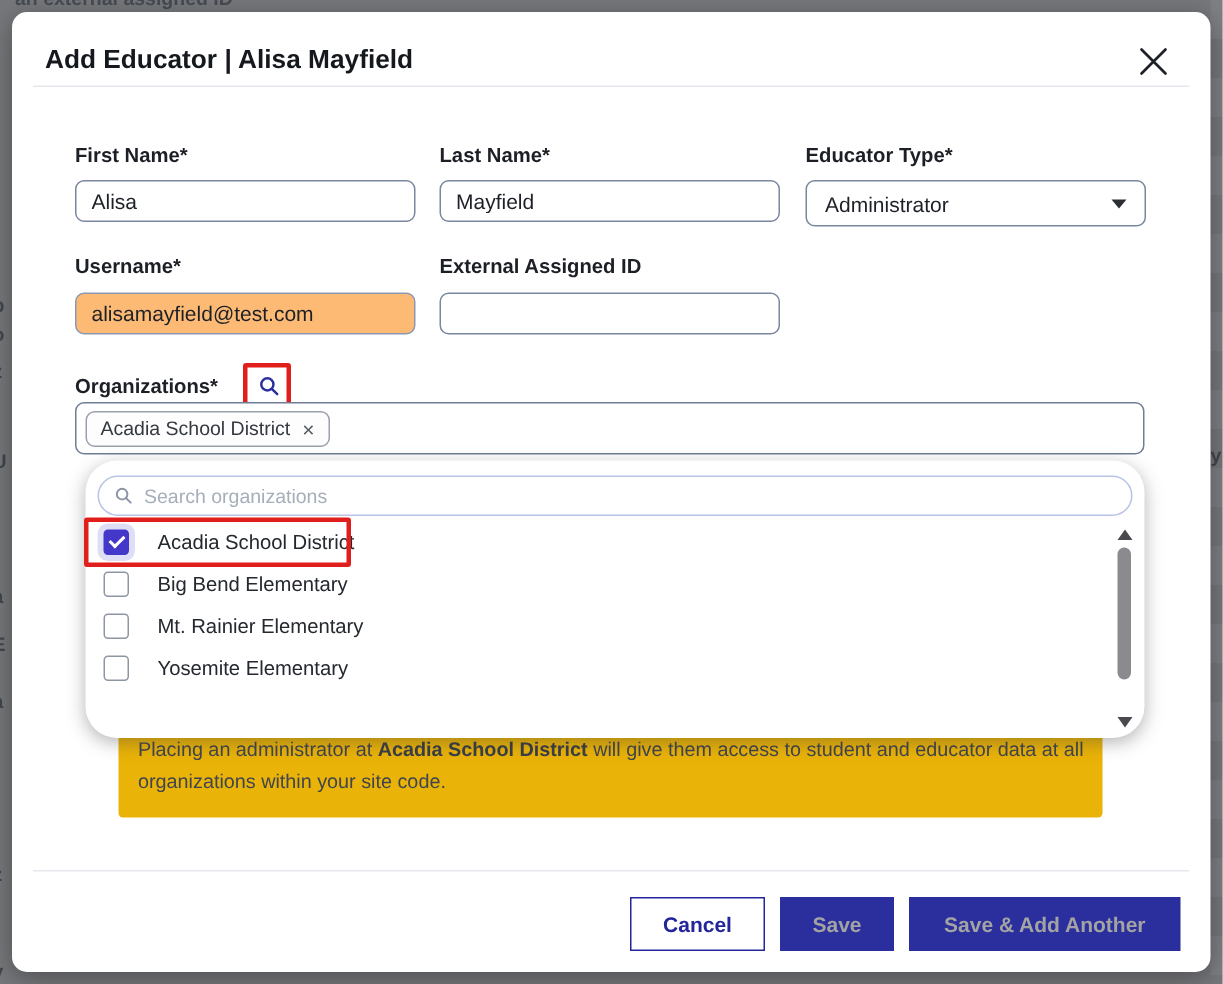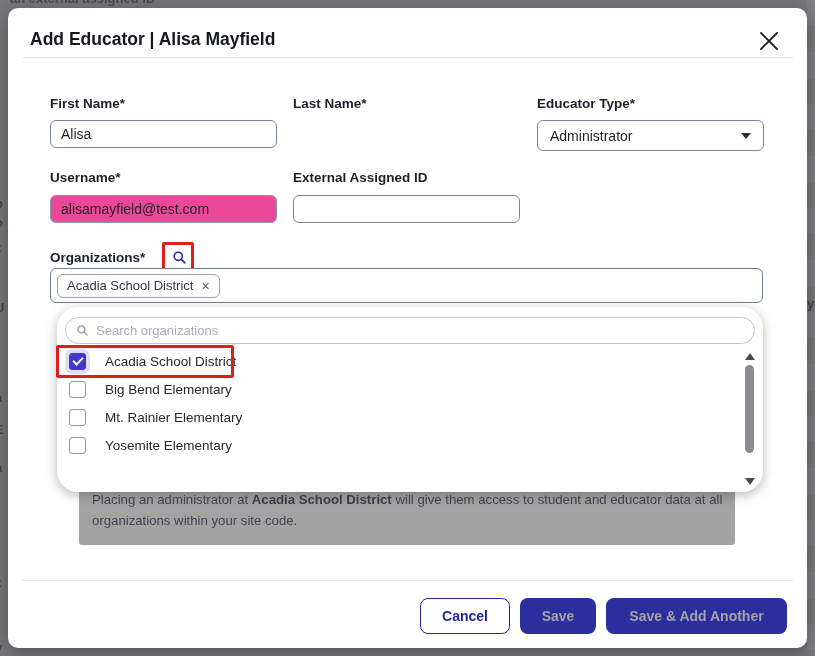--- a/index.html
+++ b/index.html
@@ -24,21 +24,21 @@
 
   .m-title { position:absolute; left:22px; top:21px; font-size:17.5px; font-weight:700; color:#15181d; }
   .m-close { position:absolute; right:26px; top:21px; width:24px; height:24px; cursor:pointer; color:#1d2127; }
   .m-divider { position:absolute; left:14px; right:14px; height:0; border-top:1px solid #e4e7ec; }
   .div-top { top:49px; } .div-bottom { top:572px; }
 
   .f-label { position:absolute; font-size:13.5px; font-weight:700; color:#1c2026; }
   .f-input { position:absolute; height:28px; border:1px solid #7b87a0; border-radius:6px;
     background:#fff; font-family:"Liberation Sans",sans-serif; font-size:14px; color:#1d2127;
     padding:0 10px; outline:none; }
-  .f-input.filled { background:#ec4899; border-color:#8b98b4; }
+  .f-input.filled { background:#fdba74; border-color:#8b98b4; }
 
   .f-select { position:absolute; height:31px; border:1px solid #7b87a0; border-radius:6px;
     background:#fff; font-size:14px; color:#1d2127; padding:4px 12px; display:flex;
     align-items:center; justify-content:space-between; cursor:pointer; }
   .caret { width:0; height:0; border-left:5px solid transparent; border-right:5px solid transparent;
     border-top:6px solid #2b2e33; }
 
   
   .orgs-label-row { position:absolute; left:42px; top:234px; display:flex; align-items:center;gap:17px; }
   .label-inline { font-size:13.5px; font-weight:700; color:#1c2026; }
@@ -83,29 +83,29 @@
   .dd-scroll { position:absolute; left:686px; top:40px; width:14px; height:140px; }
   .sb-up, .sb-down { position:absolute; left:2px; width:0; height:0; cursor:pointer;
     border-left:5px solid transparent; border-right:5px solid transparent; }
   .sb-up { top:6px; border-bottom:7px solid #4a4a4e; }
   .sb-down { bottom:2px; border-top:7px solid #4a4a4e; }
   .sb-thumb { position:absolute; left:1.5px; top:18px; width:9px; height:88px; border-radius:5px;
     background:#8b8b8f; cursor:grab; }
 
   
   .note { position:absolute; left:71px; top:472px; width:656px; height:65px;
-    background:#a3a3a3; border-radius:3px; padding:9px 13px; z-index:5; overflow:hidden; }
+    background:#eab308; border-radius:3px; padding:9px 13px; z-index:5; overflow:hidden; }
   .note .ln { font-size:13.2px; color:#41454e; line-height:21px; white-space:nowrap; }
   .note .ln b { font-weight:700; color:#3a3e46; }
   .note .ln1 { text-align:justify; }
 
   
   .footer { position:absolute; left:0; right:20px; top:590px; display:flex;
     justify-content:flex-end; gap:10px; }
-  .btn { height:36px; border-radius:8px; font-family:"Liberation Sans",sans-serif;
+  .btn { height:36px; border-radius:0; font-family:"Liberation Sans",sans-serif;
     font-size:14px; font-weight:700; display:flex; align-items:center; justify-content:center;
     cursor:pointer; }
   .btn-outline { width:90px; background:#fff; border:1.5px solid #23269b; color:#23269b; }
   .btn-solid { background:#2b2f9e; border:none; color:#a3a3a3; }
   .btn-save { width:76px; }
   .btn-saa { width:181px; }
 </style>
 </head>
 <body>
 
@@ -148,20 +148,21 @@
   <div class="m-close">
     <svg width="24" height="24" viewBox="0 0 24 24">
         <path d="M4 4 L20 20 M20 4 L4 20" stroke="currentColor" stroke-width="1.8" stroke-linecap="round"></path>
       </svg>
   </div>
   <div class="m-divider div-top"></div>
 
   <div class="f-label" style="left:42px; top:88px">First Name*</div>
   <input class="f-input" style="left: 42px; top: 112px; width: 227px;" value="Alisa">
   <div class="f-label" style="left:285px; top:88px">Last Name*</div>
+  <input class="f-input" style="left: 285px; top: 112px; width: 227px;" value="Mayfield">
   <div class="f-label" style="left:529px; top:88px">Educator Type*</div>
   <div class="f-select" style="left:529px; top:112px; width:227px">
     <span>Administrator</span>
     <span class="caret"></span>
   </div>
 
   <div class="f-label" style="left:42px; top:162px">Username*</div>
   <input class="f-input filled" style="left: 42px; top: 187px; width: 227px;" value="alisamayfield@test.com">
   <div class="f-label" style="left:285px; top:162px">External Assigned ID</div>
   <input class="f-input" style="left: 285px; top: 187px; width: 227px;" value="">

